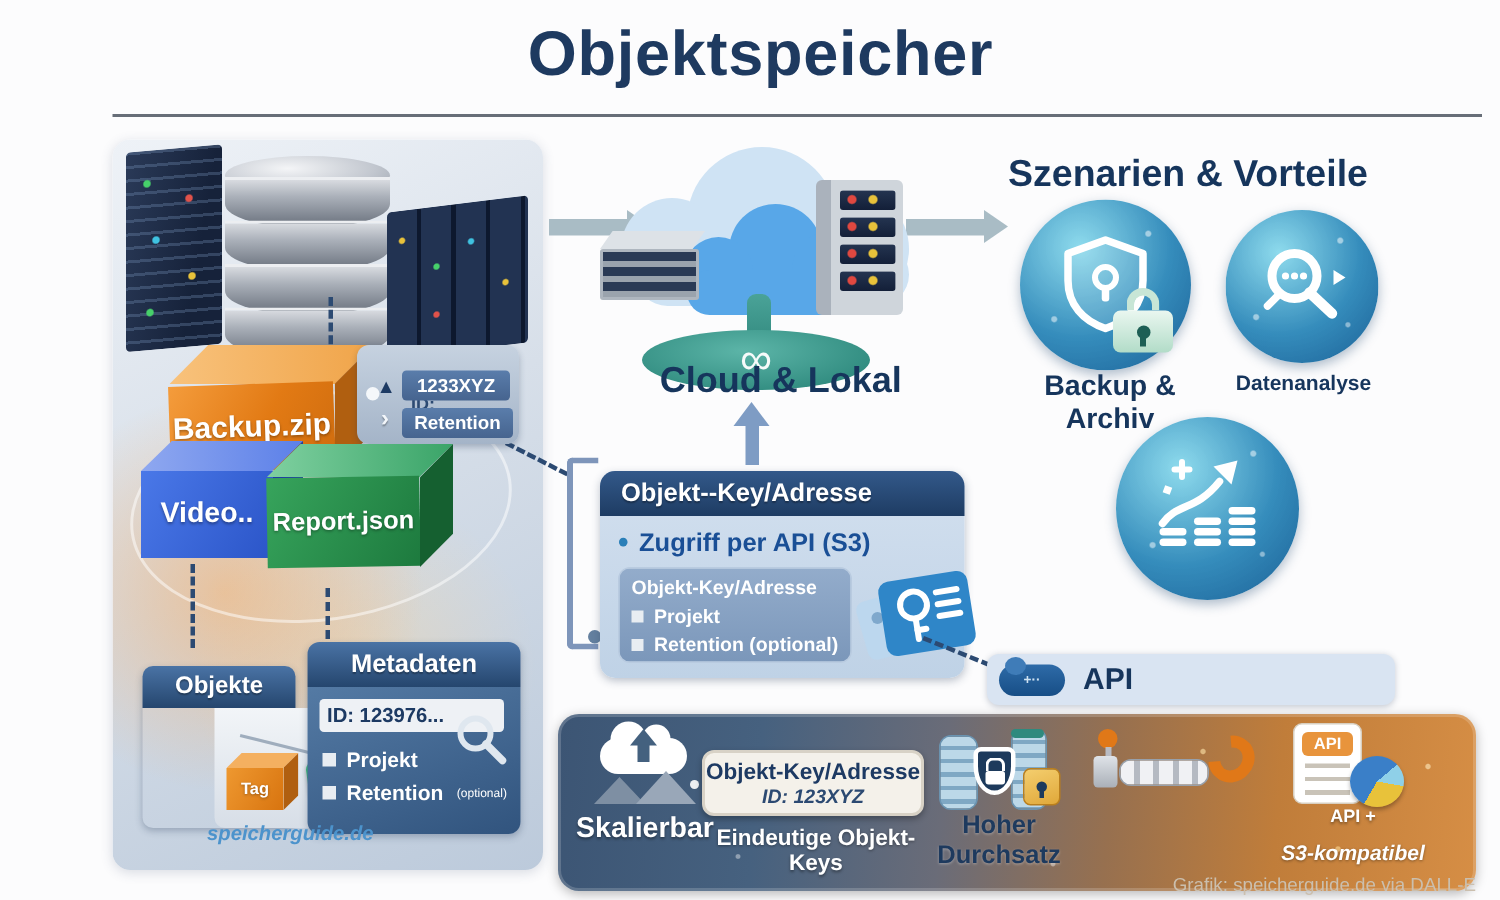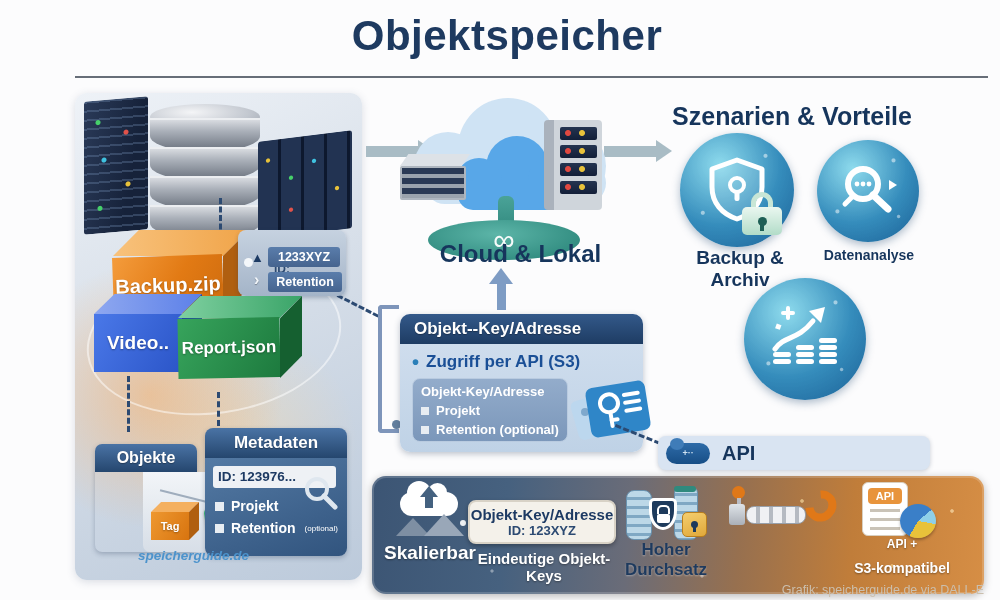--- a/index.html
+++ b/index.html
@@ -250,21 +250,21 @@
   .mt1{position:absolute;left:4px;top:34px;width:0;height:0;border-left:17px solid transparent;
     border-right:17px solid transparent;border-bottom:18px solid #7e8fa3;}
   .mt2{position:absolute;left:32px;top:30px;width:0;height:0;border-left:20px solid transparent;
     border-right:20px solid transparent;border-bottom:22px solid #99a7b8;}
   .sk-label{left:2px;top:66px;width:112px;font-size:19px;}
   .dot-sep{left:88px;top:44px;width:6px;height:6px;border-radius:50%;background:#fff;opacity:.9;}
   
   .bb-box{left:96px;top:24px;width:148px;height:44px;background:#f4f1ea;border:2px solid #d8d2c6;
     border-radius:8px;box-sizing:border-box;text-align:center;box-shadow:0 2px 4px rgba(0,0,0,.3);}
   .bb-box-title{font-size:15px;font-weight:800;color:#1d3a63;margin-top:4px;}
-  .bb-box-id{font-size:13px;font-weight:700;color:#2c4a72;}
+  .bb-box-id{font-size:13px;font-weight:700;color:#2c4a72;font-style:italic;}
   .bb-caption{left:94px;top:74px;width:156px;font-size:15px;font-weight:700;}
   
   .du-icon{left:250px;top:8px;width:88px;height:58px;}
   .du-st1{position:absolute;left:4px;top:6px;width:24px;height:48px;border-radius:8px;border:1px solid #6a93b0;
     background:repeating-linear-gradient(180deg,#bcd8e8 0 6px,#7fa8c4 6px 9px);}
   .du-st2{position:absolute;left:52px;top:2px;width:22px;height:52px;border-radius:7px;border:1px solid #6a93b0;
     background:repeating-linear-gradient(180deg,#bcd8e8 0 6px,#7fa8c4 6px 9px);}
   .du-st2::before{content:"";position:absolute;left:-1px;top:-1px;width:22px;height:6px;border-radius:6px;background:#2f8a7e;}
   .du-shield{position:absolute;left:27px;top:14px;width:28px;height:32px;background:#1d3a5c;border:3px solid #fff;
     border-radius:5px 5px 50% 50%/5px 5px 60% 60%;box-sizing:border-box;display:flex;flex-direction:column;
@@ -293,21 +293,21 @@
   .ap-doc{position:absolute;left:22px;top:0;width:46px;height:54px;background:#fff;border-radius:6px;
     border:1px solid #d8cfc0;box-sizing:border-box;text-align:center;}
   .ap-doc-tag{margin:5px auto 0;width:34px;height:16px;border-radius:4px;background:#e8943c;color:#fff;
     font-size:11px;font-weight:800;line-height:16px;}
   .ap-lines{margin:5px auto 0;width:30px;height:22px;
     background:repeating-linear-gradient(180deg,#c9c3b8 0 3px,transparent 3px 9px);}
   .ap-pie{position:absolute;left:60px;top:22px;width:36px;height:34px;border-radius:50%;z-index:2;
     background:conic-gradient(from 210deg,#3a7fc8 0 200deg,#8fd0e8 200deg 250deg,#e8c23a 250deg 360deg);
     box-shadow:0 2px 3px rgba(0,0,0,.3);}
   .ap-label1{left:470px;top:62px;width:120px;font-size:12px;}
-  .ap-label2{left:470px;top:84px;width:120px;font-size:14px;font-weight:700;}
+  .ap-label2{left:470px;top:84px;width:120px;font-size:14px;font-weight:700;font-style:italic;}
   .credit{left:640px;top:583px;width:344px;text-align:right;font-size:12.5px;color:#cbbfae;z-index:5;}
 </style>
 </head>
 <body>
 
 <div class="stage">
 
   <div class="abs title">Objektspeicher</div>
   <div class="abs title-line"></div>
 

